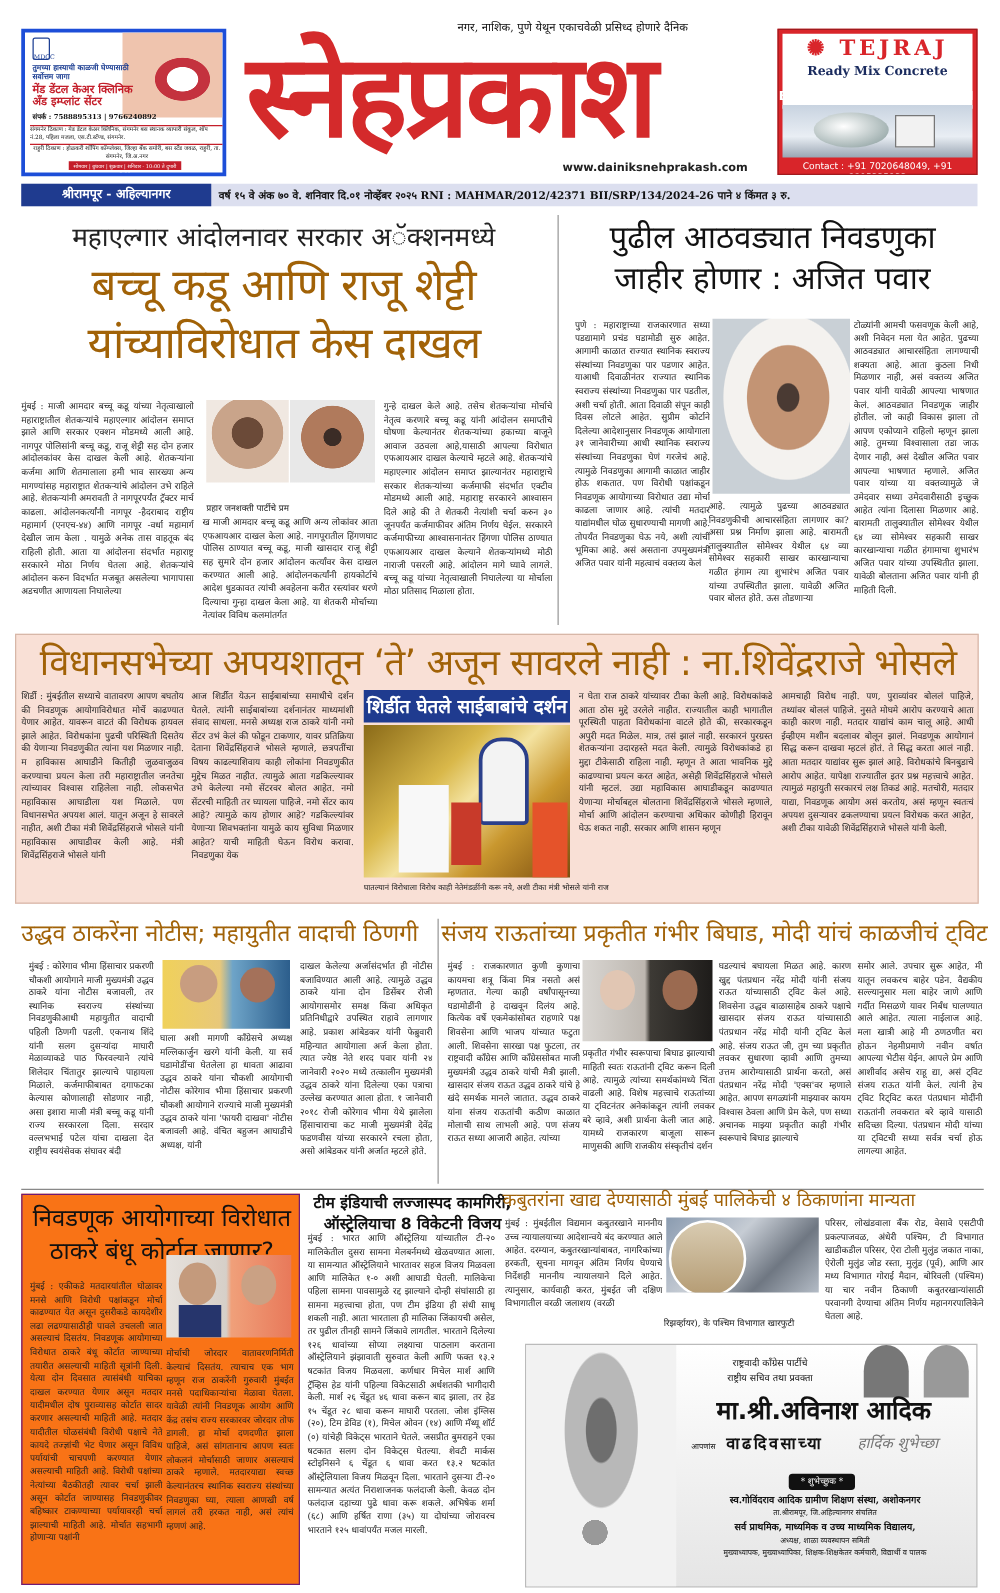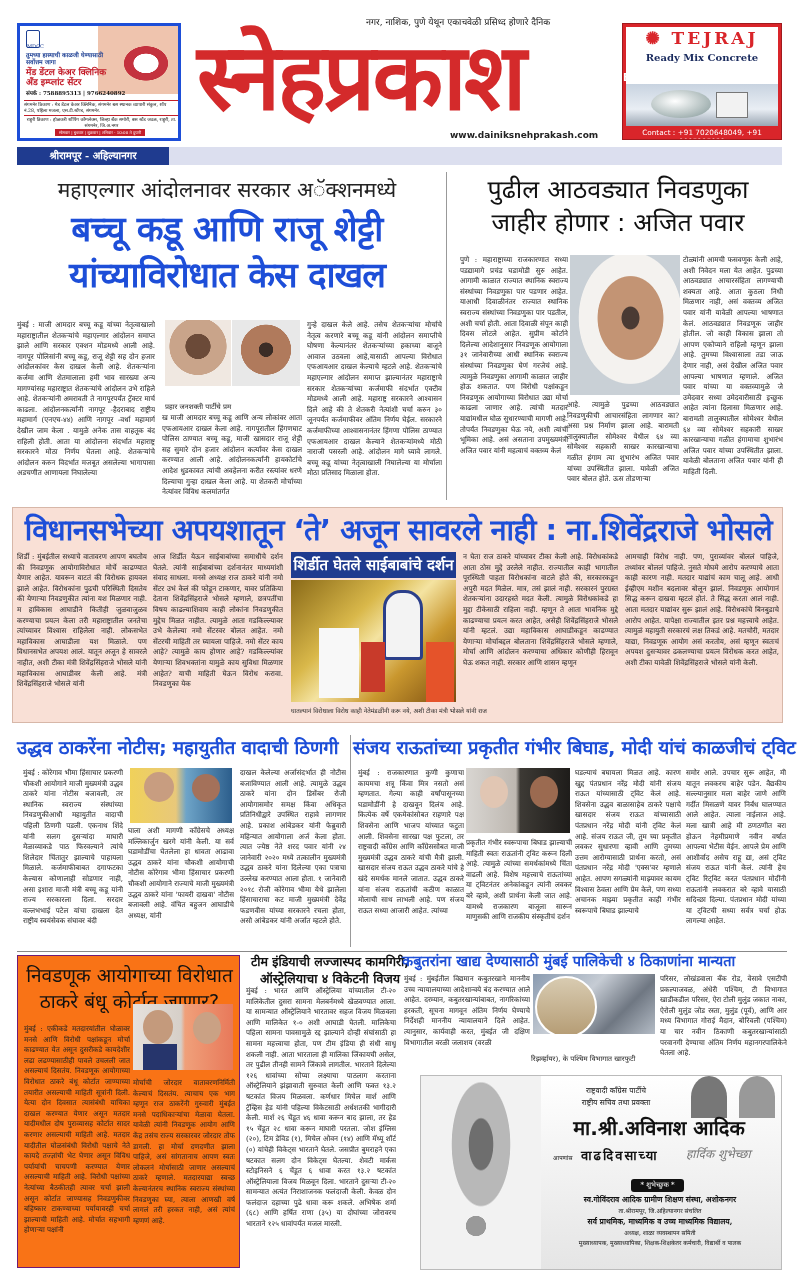--- a/index.html
+++ b/index.html
@@ -37,21 +37,21 @@
   #ad-tejraj .truck .cab { position: absolute; left: 90px; top: 8px; width: 32px; height: 26px; background: #f2f2f2; border: 1px solid #777; }
   #ad-tejraj .contact { position: absolute; left: 0; top: 104px; width: 158px; text-align: center; font-size: 7.3px; color: #fff; font-family: "DejaVu Sans", sans-serif; }
 
   
   #info-bar { left: 17px; top: 147px; width: 765px; height: 18px; background: #dcdfef; }
   #info-bar .loc { position: absolute; left: 0; top: 0; width: 152px; height: 18px; background: #1f3b8f; color: #fff; font-size: 10px; font-weight: bold; line-height: 18px; text-align: center; }
   #info-bar .meta { position: absolute; left: 158px; top: 0; height: 18px; line-height: 18px; font-size: 8.4px; font-weight: bold; white-space: nowrap; }
 
   
   .kicker { font-weight: normal; text-align: center; white-space: nowrap; }
-  .hl-black { font-weight: bold; text-align: center; white-space: nowrap; color: #1d4ed8; }
+  .hl-black { font-weight: normal; text-align: center; white-space: nowrap; color: #a16207; }
   .rule-v { background: #999; width: 1px; }
 
   
   #box-story { left: 12px; top: 507px; width: 771px; height: 216px; background: #f9e0d6; border: 1px solid #d7b7a8; }
   #photo-shirdi-title { background: #1f3b8f; color: #fff; text-align: center; font-weight: bold; }
 
   
   #box-court { left: 17px; top: 955px; width: 223px; height: 313px; background: #f97316; border: 1px solid #701a75; }
 
   
@@ -86,20 +86,21 @@
   <div class="by">By CHAVAN CONSTRUCTION</div>
   <div class="truck">
     <div class="drum"></div>
     <div class="cab"></div>
   </div>
   <div class="contact">Contact : +91 7020648049, +91 8805325932</div>
 </div>
 
 <div id="info-bar" class="abs serif">
   <div class="loc">श्रीरामपूर - अहिल्यानगर</div>
+  <div class="meta">वर्ष १५ वे  अंक ७० वे. शनिवार दि.०१ नोव्हेंबर २०२५  RNI : MAHMAR/2012/42371  BII/SRP/134/2024-26  पाने ४ किंमत ३ रु.</div>
 </div>
 
 <div class="abs kicker sans" style="left:17px; top:175px; width:420px; font-size:21px; line-height:30px; color:#222;">महाएल्गार आंदोलनावर सरकार अॅक्शनमध्ये</div>
 <div class="abs hl-black sans" style="left:17px; top:207px; width:420px; font-size:35px; line-height:44px; letter-spacing:-0.5px;">बच्चू कडू आणि राजू शेट्टी</div>
 <div class="abs hl-black sans" style="left:17px; top:253px; width:420px; font-size:35px; line-height:44px; letter-spacing:-1px;">यांच्याविरोधात केस दाखल</div>
 
 <div class="abs body-text" style="left:17px; top:320px; width:138px; height:180px;">मुंबई : माजी आमदार बच्चू कडू यांच्या नेतृत्वाखालो महाराष्ट्रातील शेतकऱ्यांचे महाएल्गार आंदोलन समाप्त झाले आणि सरकार एक्शन मोडमध्ये आली आहे. नागपूर पोलिसांनी बच्चू कडू, राजू शेट्टी सह दोन हजार आंदोलकांवर केस दाखल केली आहे. शेतकऱ्यांना कर्जमा आणि शेतमालाला हमी भाव सारख्या अन्य मागण्यांसह महाराष्ट्रात शेतकऱ्यांचे आंदोलन उभे राहिले आहे. शेतकऱ्यांनी अमरावती ते नागपूरपर्यंत ट्रॅक्टर मार्च काढला. आंदोलनकर्त्यांनी नागपूर -हैदराबाद राष्ट्रीय महामार्ग (एनएच-४४) आणि नागपूर -वर्धा महामार्ग देखील जाम केला . यामुळे अनेक तास वाहतूक बंद राहिली होती. आता या आंदोलना संदर्भात महाराष्ट्र सरकारने मोठा निर्णय घेतला आहे. शेतकऱ्यांचे आंदोलन करुन विदर्भात मजबूत असलेल्या भागापासा अडचणीत आणायला निघालेल्या</div>
 <div class="abs photo" style="left:165px; top:320px; width:66px; height:66px; background: radial-gradient(circle at 50% 40%, #6b4a38 0 24%, #c9a48a 25% 55%, #f0e8e1 56%);"></div>
 <div class="abs photo" style="left:232px; top:320px; width:68px; height:66px; background: radial-gradient(circle at 50% 45%, #3b2c26 0 14%, #b07a5c 15% 50%, #e8e8e8 51%);"></div>
 <div class="abs caption" style="left:165px; top:402px; width:135px;">प्रहार जनशक्ती पार्टीचे प्रम</div>
@@ -158,21 +159,21 @@
   <div class="abs body-text" style="left:6px; top:68px; width:106px; height:240px;">मुंबई : एकीकडे मतदारयांतील घोळावर मनसे आणि विरोधी पक्षांकडून मोर्चा काढण्यात येत असून दुसरीकडे कायदेशीर लढा लढण्यासाठीही पावले उचलली जात असल्याचं दिसतंय. निवडणूक आयोगाच्या विरोधात ठाकरे बंधू कोर्टात जाण्याच्या तयारीत असल्याची माहिती सूत्रांनी दिली. येत्या दोन दिवसात त्यासंबंधी याचिका दाखल करण्यात येणार असून मतदार यादीमधील दोष पुराव्यासह कोर्टात सादर करणार असल्याची माहिती आहे. मतदार यादीतील घोळसंबंधी विरोधी पक्षाचे नेते कायदे तज्ज्ञांची भेट घेणार असून विविध पर्यायांची चाचपणी करण्यात येणार असल्याची माहिती आहे. विरोधी पक्षांच्या नेत्यांच्या बैठकीतही त्यावर चर्चा झाली असून कोर्टात जाण्यासह निवडणुकीवर बहिष्कार टाकण्याच्या पर्यायावरही चर्चा झाल्याची माहिती आहे. मोर्चात सहभागी होणाऱ्या पक्षांनी</div>
   <div class="abs photo" style="left:115px; top:48px; width:100px; height:66px; background: linear-gradient(90deg,#e6e1dc 0%,#d6cfc8 48%,#f0a07a 52%,#e8795a 100%);">
     <div style="position:absolute; left:10px; top:6px; width:30px; height:34px; border-radius:50%; background:#c49a7c;"></div>
     <div style="position:absolute; left:10px; top:40px; width:34px; height:26px; background:#26356c;"></div>
     <div style="position:absolute; left:60px; top:8px; width:28px; height:32px; border-radius:50%; background:#caa184;"></div>
   </div>
   <div class="abs body-text" style="left:115px; top:122px; width:102px; height:186px;">मोर्चाची जोरदार वातावरणनिर्मिती केल्याचं दिसतंय. त्याचाच एक भाग म्हणून राज ठाकरेंनी गुरुवारी मुंबईत मनसे पदाधिकाऱ्यांचा मेळावा घेतला. यावेळी त्यांनी निवडणूक आयोग आणि केंद्र तसंच राज्य सरकारवर जोरदार तोफ डागली. हा मोर्चा दणदणीत झाला पाहिजे, असं सांगतानाच आपण स्वतः लोकलनं मोर्चासाठी जाणार असल्याचं ठाकरे म्हणाले. मतदारयाद्या स्वच्छ केल्यानंतरच स्थानिक स्वराज्य संस्थांच्या निवडणुका घ्या, त्याला आणखी वर्ष लागलं तरी हरकत नाही, असं त्यांचं म्हणणं आहे.</div>
 </div>
 
 <div class="abs kicker sans" style="left:245px; top:953px; width:170px; font-size:12.5px; line-height:18px; font-weight:bold;">टीम इंडियाची लज्जास्पद कामगिरी,</div>
-<div class="abs kicker sans" style="left:245px; top:970px; width:170px; font-size:12.5px; line-height:18px; font-weight:bold;">ऑस्ट्रेलियाचा ४ विकेटनी विजय</div>
+<div class="abs kicker sans" style="left:245px; top:970px; width:170px; font-size:12.5px; line-height:18px; font-weight:bold;">ऑस्ट्रेलियाचा 8 विकेटनी विजय</div>
 <div class="abs body-text" style="left:246px; top:986px; width:150px; height:275px;">मुंबई : भारत आणि ऑस्ट्रेलिया यांच्यातील टी-२० मालिकेतील दुसरा सामना मेलबर्नमध्ये खेळवण्यात आला. या सामन्यात ऑस्ट्रेलियाने भारतावर सहज विजय मिळवला आणि मालिकेत १-० अशी आघाडी घेतली. मालिकेचा पहिला सामना पावसामुळे रद्द झाल्याने दोन्ही संघांसाठी हा सामना महत्त्वाचा होता, पण टीम इंडिया ही संधी साधू शकली नाही. आता भारताला ही मालिका जिंकायची असेल, तर पुढील तीनही सामने जिंकावे लागतील. भारताने दिलेल्या १२६ धावांच्या सोप्या लक्ष्याचा पाठलाग करताना ऑस्ट्रेलियाने झंझावाती सुरुवात केली आणि फक्त १३.२ षटकांत विजय मिळवला. कर्णधार मिचेल मार्श आणि ट्रॅव्हिस हेड यांनी पहिल्या विकेटसाठी अर्धशतकी भागीदारी केली. मार्श २६ चेंडूत ४६ धावा करून बाद झाला, तर हेड १५ चेंडूत २८ धावा करून माघारी परतला. जोश इंग्लिस (२०), टिम डेविड (१), मिचेल ओवन (१४) आणि मॅथ्यू शॉर्ट (०) यांचेही विकेट्स भारताने घेतले. जसप्रीत बुमराहने एका षटकात सलग दोन विकेट्स घेतल्या. शेवटी मार्कस स्टोइनिसने ६ चेंडूत ६ धावा करत १३.२ षटकांत ऑस्ट्रेलियाला विजय मिळवून दिला. भारताने दुसऱ्या टी-२० सामन्यात अत्यंत निराशाजनक फलंदाजी केली. केवळ दोन फलंदाज दहाच्या पुढे धावा करू शकले. अभिषेक शर्मा (६८) आणि हर्षित राणा (३५) या दोघांच्या जोरावरच भारताने १२५ धावांपर्यंत मजल मारली.</div>
 
 <div class="abs hl-black sans" style="left:402px; top:950px; width:385px; font-size:14.5px; line-height:22px; text-align:left;">कबुतरांना खाद्य देण्यासाठी मुंबई पालिकेची ४ ठिकाणांना मान्यता</div>
 <div class="abs body-text" style="left:404px; top:974px; width:126px; height:92px;">मुंबई : मुंबईतील विद्यमान कबुतरखाने माननीय उच्च न्यायालयाच्या आदेशान्वये बंद करण्यात आले आहेत. दरम्यान, कबुतरखान्यांबाबत, नागरिकांच्या हरकती, सूचना मागवून अंतिम निर्णय घेण्याचे निर्देशही माननीय न्यायालयाने दिले आहेत. त्यानुसार, कार्यवाही करत, मुंबईत जी दक्षिण विभागातील वरळी जलाशय (वरळी</div>
 <div class="abs photo" style="left:533px; top:974px; width:122px; height:60px; background: linear-gradient(135deg,#8a9bb0 0%,#c6ccd4 40%,#6f7782 70%,#b4bcc6 100%);">
   <div style="position:absolute; left:2px; top:2px; width:62px; height:62px; border-radius:50%; background: linear-gradient(180deg,#d8cbb1 0%,#b59c74 100%); border:2px solid #fff;"></div>
 </div>
 <div class="abs caption" style="left:531px; top:1054px; width:126px; font-size:7px;">रिझर्व्हायर), के पश्चिम विभागात खारफुटी</div>
 <div class="abs body-text" style="left:660px; top:974px; width:127px; height:92px;">परिसर, लोखंडवाला बँक रोड, वेसावे एसटीपी प्रकल्पाजवळ, अंधेरी पश्चिम, टी विभागात खाडीकडील परिसर, ऐरा टोली मुलुंड जकात नाका, ऐरोली मुलुंड जोड रस्ता, मुलुंड (पूर्व), आणि आर मध्य विभागात गोराई मैदान, बोरिवली (पश्चिम) या चार नवीन ठिकाणी कबुतरखान्यांसाठी परवानगी देण्याचा अंतिम निर्णय महानगरपालिकेने घेतला आहे.</div>
 

